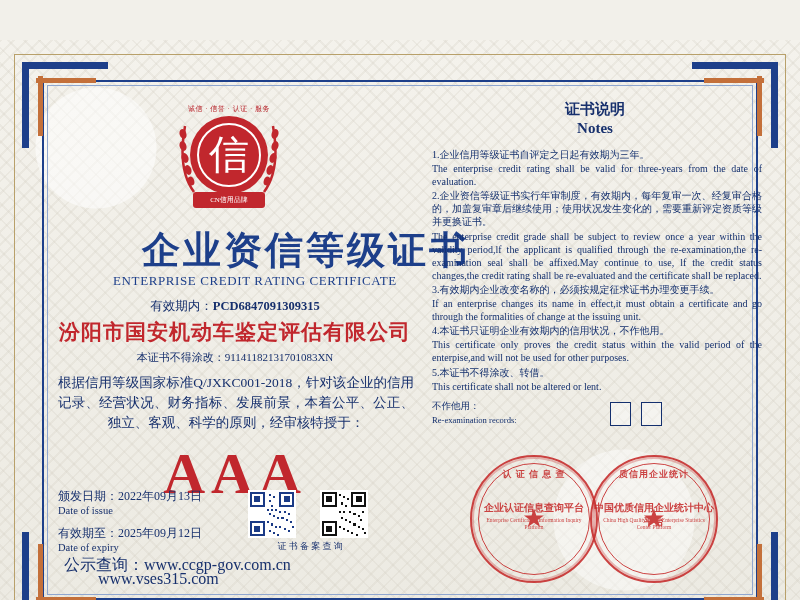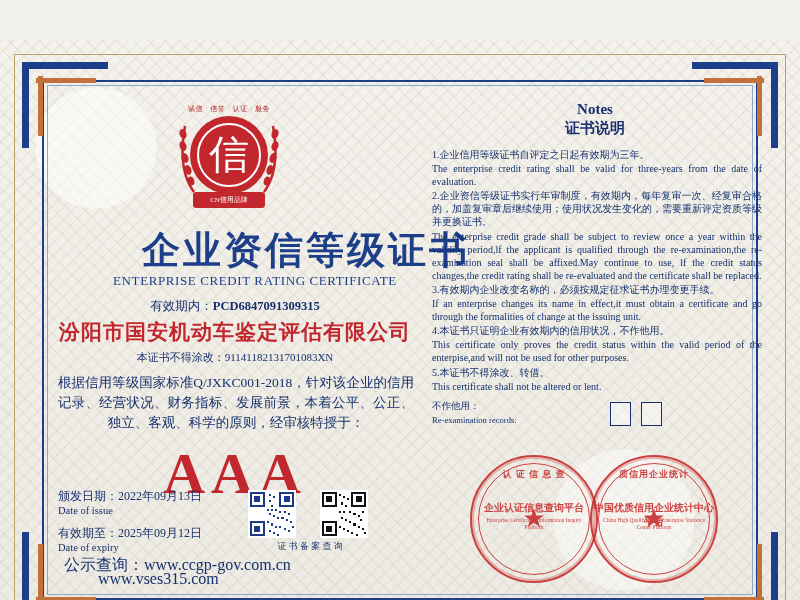--- a/index.html
+++ b/index.html
@@ -363,22 +363,22 @@
           <rect x="16" y="20" width="1" height="1"></rect>
         <rect x="18" y="13" width="1" height="1"></rect>
           <rect x="20" y="19" width="1" height="1"></rect>
       </g>
     </svg>
   </div>
 
   <div class="qrlabel">证 书 备 案 查 询</div>
 
   <div class="notes-title">
+    <div>证书说明</div>
     <div>Notes</div>
-    <div>证书说明</div>
   </div>
 
   <div class="notes">
     <p>1.企业信用等级证书自评定之日起有效期为三年。</p>
     <p class="en">The enterprise credit rating shall be valid for three-years from the date of evaluation.</p>
     <p>2.企业资信等级证书实行年审制度，有效期内，每年复审一次、经复审合格的，加盖复审章后继续使用；使用状况发生变化的，需要重新评定资质等级并更换证书。</p>
     <p class="en">The enterprise credit grade shall be subject to review once a year within the validity period,lf the applicant is qualified through the re-examination,the re-examination seal shall be affixed.May continue to use, lf the credit status changes,the credit rating shall be re-evaluated and the certificate shall be replaced.</p>
     <p>3.有效期内企业改变名称的，必须按规定征求证书办理变更手续。</p>
     <p class="en">If an enterprise changes its name in effect,it must obtain a certificate and go through the formalities of change at the issuing unit.</p>
     <p>4.本证书只证明企业有效期内的信用状况，不作他用。</p>

